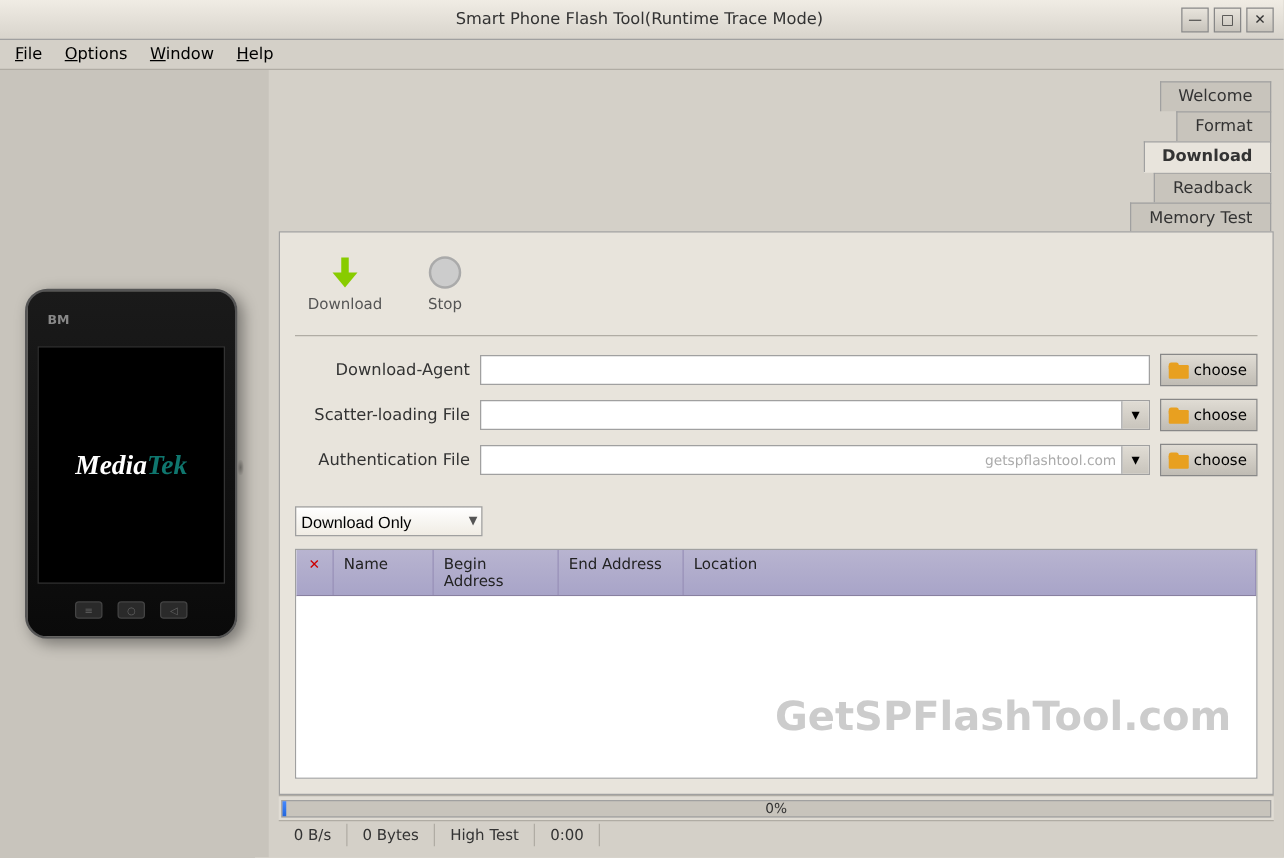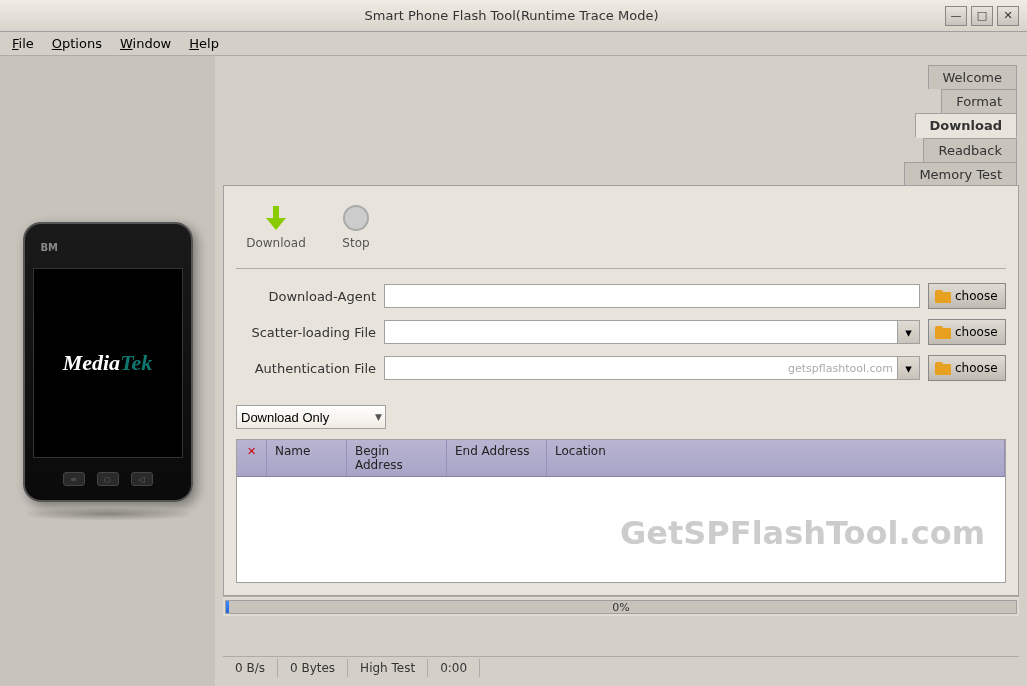--- a/index.html
+++ b/index.html
@@ -68,21 +68,20 @@
       display: flex;
       height: calc(686px - 32px - 24px);
       background: #c8c4bc;
     }
 
     
     .left-panel {
       width: 215px;
       background: #c8c4bc;
       display: flex;
-      flex-direction: column;
       align-items: center;
       justify-content: center;
       padding: 20px;
     }
 
     
     .phone-body {
       width: 170px;
       height: 280px;
       background: linear-gradient(to bottom, #1a1a1a, #0a0a0a);
@@ -438,21 +437,20 @@
       color: #333;
     }
 
     
     .status-bar {
       height: 22px;
       background: #d4d0c8;
       border-top: 1px solid #b0aca4;
       display: flex;
       align-items: center;
-      margin-top: 40px;
     }
     .status-cell {
       padding: 2px 12px;
       font-size: 12px;
       color: #333;
       border-right: 1px solid #b0aca4;
     }
 
     .divider-line {
       height: 1px;

